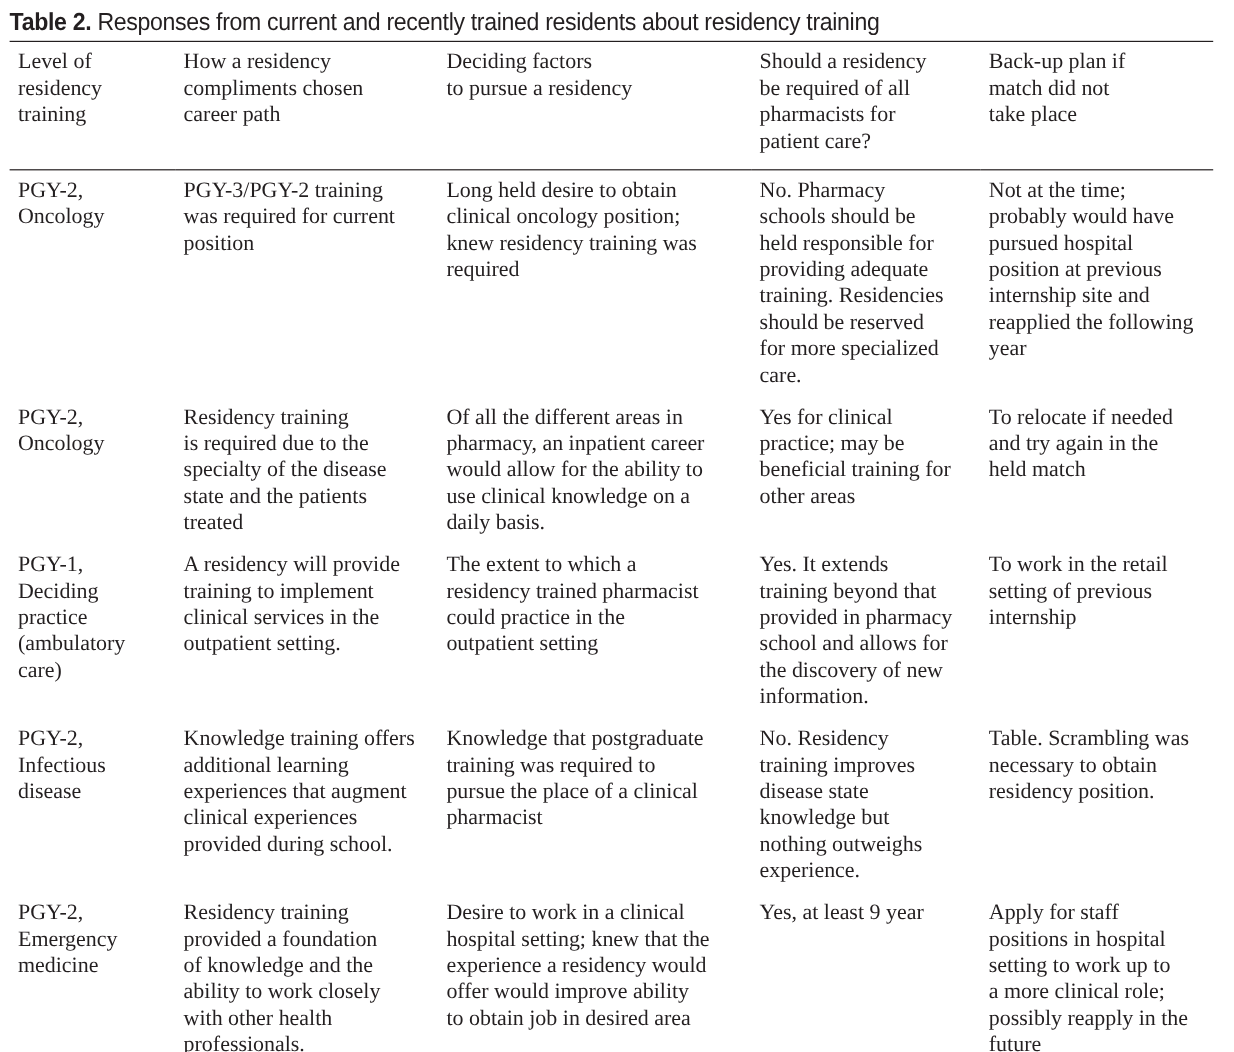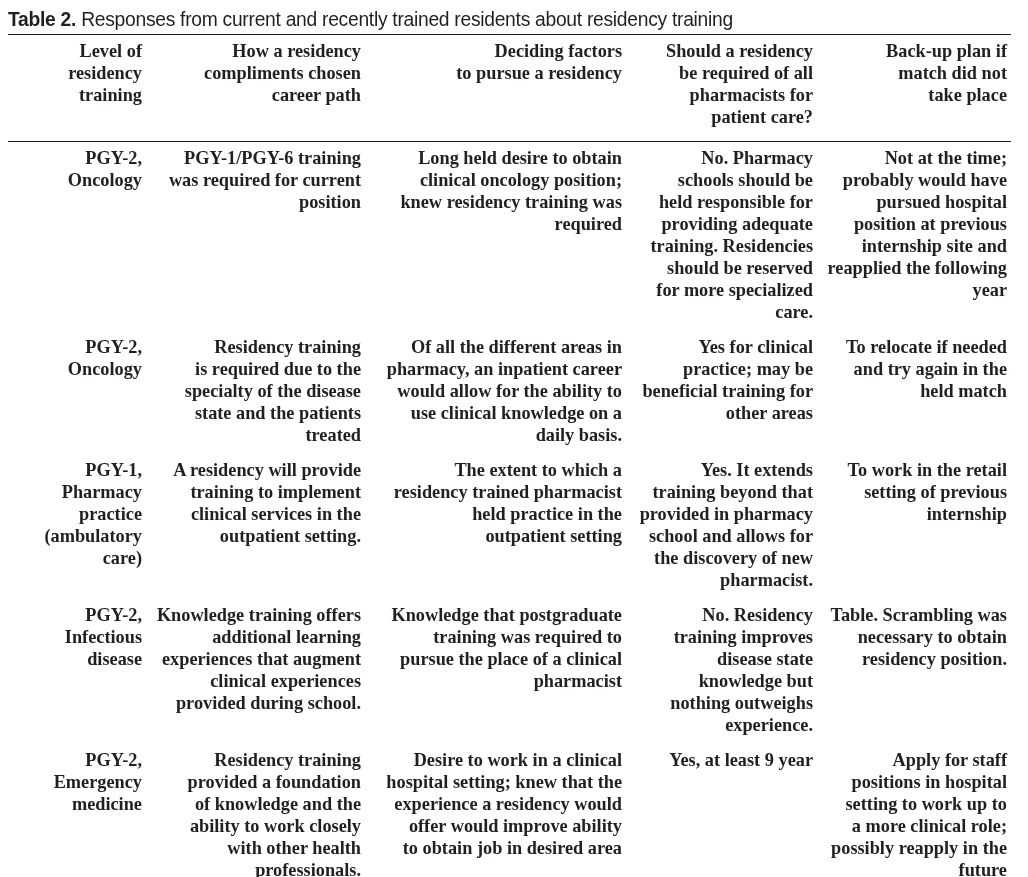--- a/index.html
+++ b/index.html
@@ -40,23 +40,23 @@
     }
     table {
       border-collapse: collapse;
       width: 1003px;
       table-layout: fixed;
       font-family: "Liberation Serif", serif;
       font-size: 18.3px;
       line-height: 22px;
     }
     th, td {
-      text-align: right;
+      text-align: left;
       vertical-align: top;
-      font-weight: bold;
+      font-weight: normal;
       padding: 0;
     }
     thead th {
       padding-top: 5px;
       padding-bottom: 13px;
     }
     thead tr {
       border-bottom: 1.5px solid #231f20;
     }
     tbody td {
@@ -122,21 +122,21 @@
           </th>
       </tr>
     </thead>
     <tbody>
       <tr>
         <td>
             <div class="cell-inner pre">PGY-2,
 Oncology</div>
           </td>
         <td>
-            <div class="cell-inner pre">PGY-1/PGY-6 training
+            <div class="cell-inner pre">PGY-3/PGY-2 training
 was required for current
 position</div>
           </td>
         <td>
             <div class="cell-inner pre">Long held desire to obtain
 clinical oncology position;
 knew residency training was
 required</div>
           </td>
         <td>
@@ -186,44 +186,44 @@
           </td>
         <td>
             <div class="cell-inner pre">To relocate if needed
 and try again in the
 held match</div>
           </td>
       </tr>
       <tr>
         <td>
             <div class="cell-inner pre">PGY-1,
-Pharmacy
+Deciding
 practice
 (ambulatory
 care)</div>
           </td>
         <td>
             <div class="cell-inner pre">A residency will provide
 training to implement
 clinical services in the
 outpatient setting.</div>
           </td>
         <td>
             <div class="cell-inner pre">The extent to which a
 residency trained pharmacist
-held practice in the
+could practice in the
 outpatient setting</div>
           </td>
         <td>
             <div class="cell-inner pre">Yes. It extends
 training beyond that
 provided in pharmacy
 school and allows for
 the discovery of new
-pharmacist.</div>
+information.</div>
           </td>
         <td>
             <div class="cell-inner pre">To work in the retail
 setting of previous
 internship</div>
           </td>
       </tr>
       <tr>
         <td>
             <div class="cell-inner pre">PGY-2,

